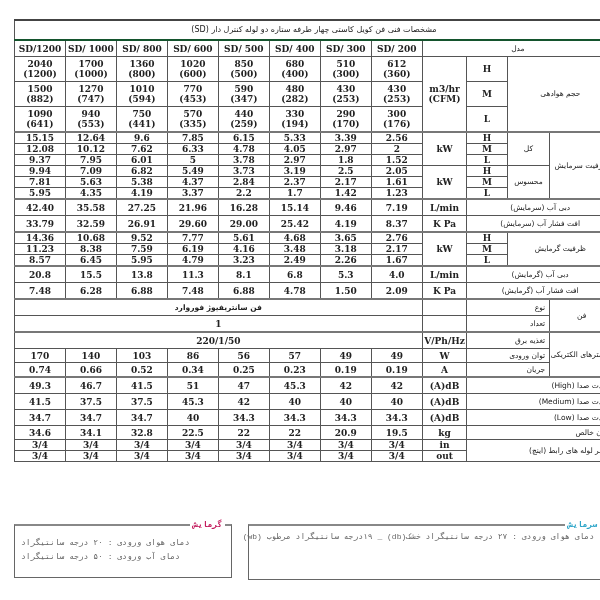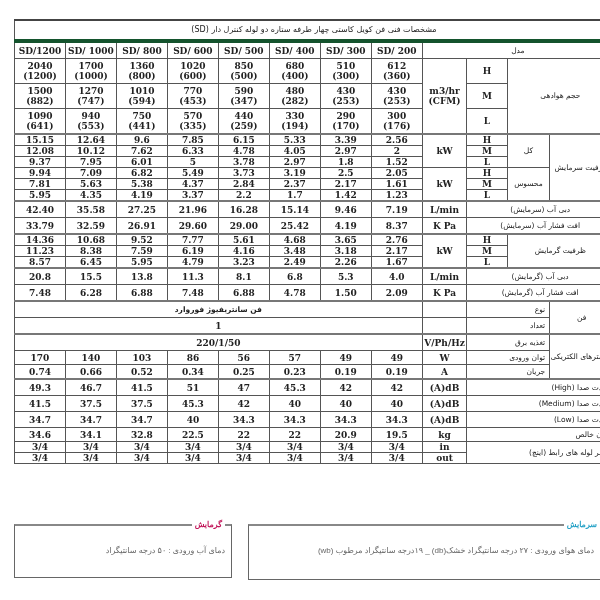--- a/index.html
+++ b/index.html
@@ -2,27 +2,27 @@
 <html><head>
 <meta charset="utf-8">
 <style>
   html, body { margin:0; padding:0; background:#ffffff; }
   body { width:600px; height:600px; overflow:hidden; position:relative; font-family:"DejaVu Serif", serif; color:#222; }
   .spec { position:absolute; left:14px; top:19px; width:600px; border-collapse:collapse; table-layout:fixed; font-size:9px; font-weight:bold; }
   .spec td { border:1px solid #555; text-align:center; vertical-align:middle; padding:0; line-height:10px; }
   .spec td.lbl { font-family:"DejaVu Sans", sans-serif; font-weight:normal; font-size:7.5px; direction:rtl; }
   .spec td.lbl-r { text-align:right; padding-right:4px; }
   .title-row td { height:18px; font-family:"DejaVu Sans", sans-serif; font-weight:normal; font-size:8px; direction:rtl; border-top:2px solid #444; }
-  .hdr td { height:15px; border-top:4px solid #14532d; }
+  .hdr td { height:15px; border-top:2px solid #14532d; }
   .two td.v { height:24px; }
   .r11 td { height:10px; }
   .r15 td { height:15px; }
   .r13 td { height:13px; }
   .thick td { border-top:2px solid #777; }
-  .note { position:absolute; border:1px solid #666; border-top:2px solid #888; font-family:Liberation Sans, sans-serif; font-size:8px; color:#666; direction:rtl; text-align:right; line-height:14px; padding:18px 6px; box-sizing:border-box; }
+  .note { position:absolute; border:1px solid #666; border-top:2px solid #888; font-family:Liberation Mono, monospace; font-size:8px; color:#666; direction:rtl; text-align:left; line-height:14px; padding:4px 6px; box-sizing:border-box; }
   .note-title { position:absolute; top:-8px; background:#fff; padding:0 3px; font-size:8px; font-weight:bold; }
 </style>
 </head>
 <body>
 
 <table class="spec">
   <colgroup>
     <col style="width:48px">
       <col style="width:48px">
       <col style="width:48px">
@@ -350,19 +350,20 @@
         <td class="v">3/4</td>
         <td class="v">3/4</td>
         <td class="v">3/4</td>
         <td>out</td>
       </tr>
     </tbody>
 </table>
 
 <div class="note" style="left:14px; top:524px; width:218px; height:54px;">
   <span class="note-title" style="right:6px; color:#c2185b;">گرمایش</span>
+  <div style="margin-top:6px;">دمای هوای ورودی : ۲۰ درجه سانتیگراد</div>
   <div>دمای آب ورودی : ۵۰ درجه سانتیگراد</div>
 </div>
 
 <div class="note" style="left:248px; top:524px; width:352px; height:56px; border-right:none;">
   <span class="note-title" style="right:0px; color:#29a3c7;">سرمایش</span>
   <div style="white-space:nowrap;">دمای هوای ورودی : ۲۷ درجه سانتیگراد خشک(db) _ ۱۹درجه سانتیگراد مرطوب (wb)</div>
 </div>
 
 </body></html>

